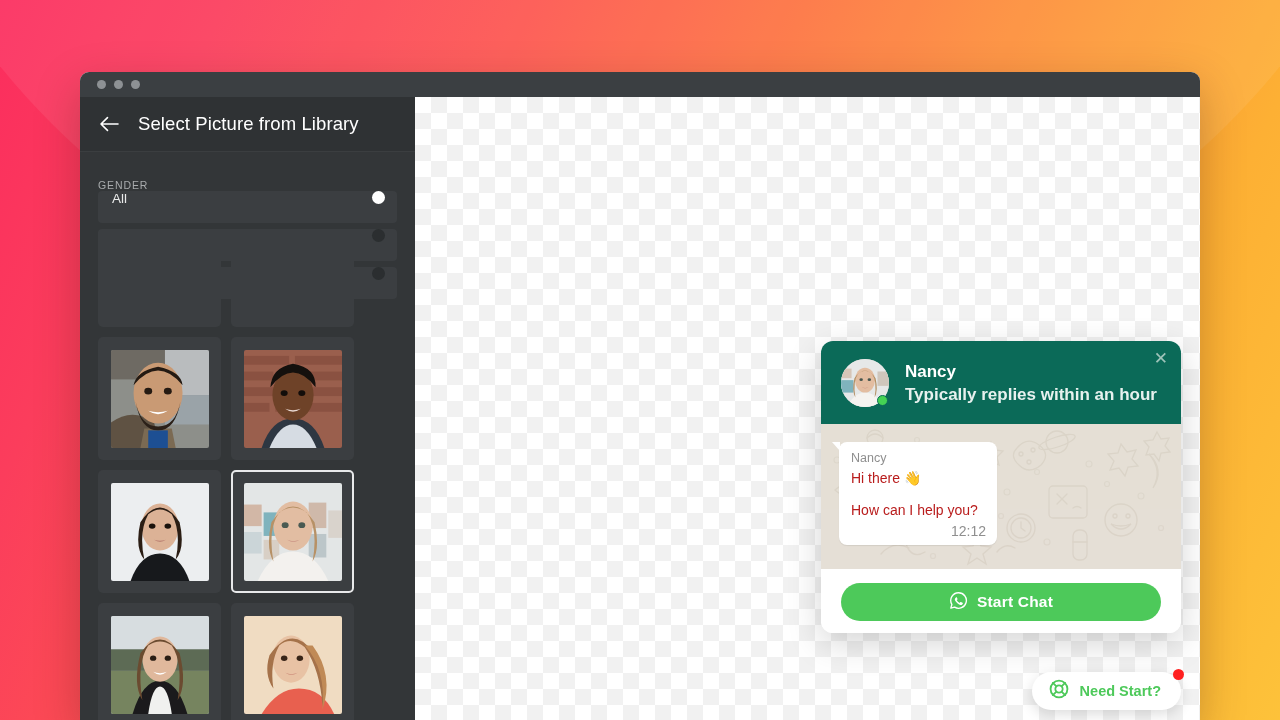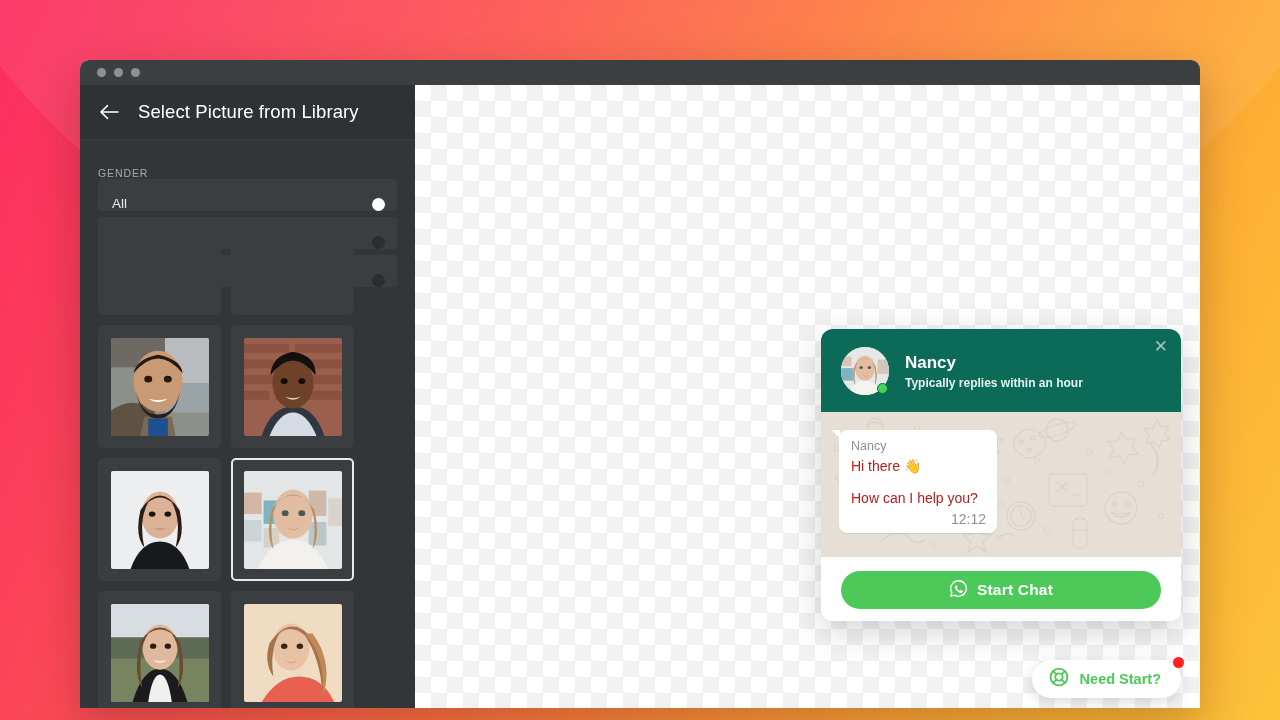--- a/index.html
+++ b/index.html
@@ -27,21 +27,21 @@
     position:absolute;
     left:-12%; top:-150%;
     width:124%; height:200%;
     border-radius:50%;
     background:rgba(255,255,255,0.07);
   }
 
   
   #window{
     position:absolute;
-    left:80px; top:60px;
+    left:80px; top:72px;
     width:1120px; height:648px;
     border-radius:9px 9px 0 0;
     overflow:hidden;
     box-shadow:0 16px 45px rgba(60,20,10,.28);
     background:#fff;
   }
   #titlebar{
     height:25px;
     background:#3b3f42;
     display:flex; align-items:center;
@@ -76,21 +76,21 @@
     color:#fff; font-size:18.5px; font-weight:400;
     letter-spacing:.1px;
   }
   #filters{ padding:27px 18px 0 18px; }
   #gender-label{
     color:#a8abad; font-size:10.5px; letter-spacing:.9px;
     margin-bottom:0;
   }
   .gender-row{
     height:32px; background:#3b3e41; border-radius:4px;
-    display:flex;align-items:flex-end;justify-content:space-between;
+    display:flex;align-items:flex-start;justify-content:space-between;
     padding:0 12px 0 14px; margin-bottom:6px;
     cursor:pointer;
   }
   .gender-label{ color:#e9eaea; font-size:13.5px; }
   .radio{ width:13px;height:13px;border-radius:50%;background:#2b2e30; }
   .radio.on{ background:#fff; }
 
   
   #grid-wrap{
     position:absolute; left:0; right:0; top:135px; bottom:0;
@@ -156,21 +156,21 @@
     width:48px;height:48px;border-radius:50%;
     overflow:hidden;background:#d9d4cd;
   }
   #wa-avatar svg{display:block;width:100%;height:100%;}
   #wa-online{
     position:absolute;right:1px;bottom:1px;
     width:11px;height:11px;border-radius:50%;
     background:#45d354; border:1.5px solid #0b6a58;
   }
   #wa-name{ color:#fff; font-size:17px; font-weight:700; line-height:1.25; }
-  #wa-status{ color:#e7f1ee; font-size:12px; font-weight:700; margin-top:2px; }
+  #wa-status{ color:#e7f1ee; font-size:17px; font-weight:700; margin-top:2px; }
 
   #wa-body{
     height:145px; position:relative;
     background:#e5dfd6;
     padding:18px 0 0 18px;
     overflow:hidden;
   }
   #wa-doodles{ position:absolute; inset:0; opacity:.55; }
   #wa-bubble{
     position:relative;

